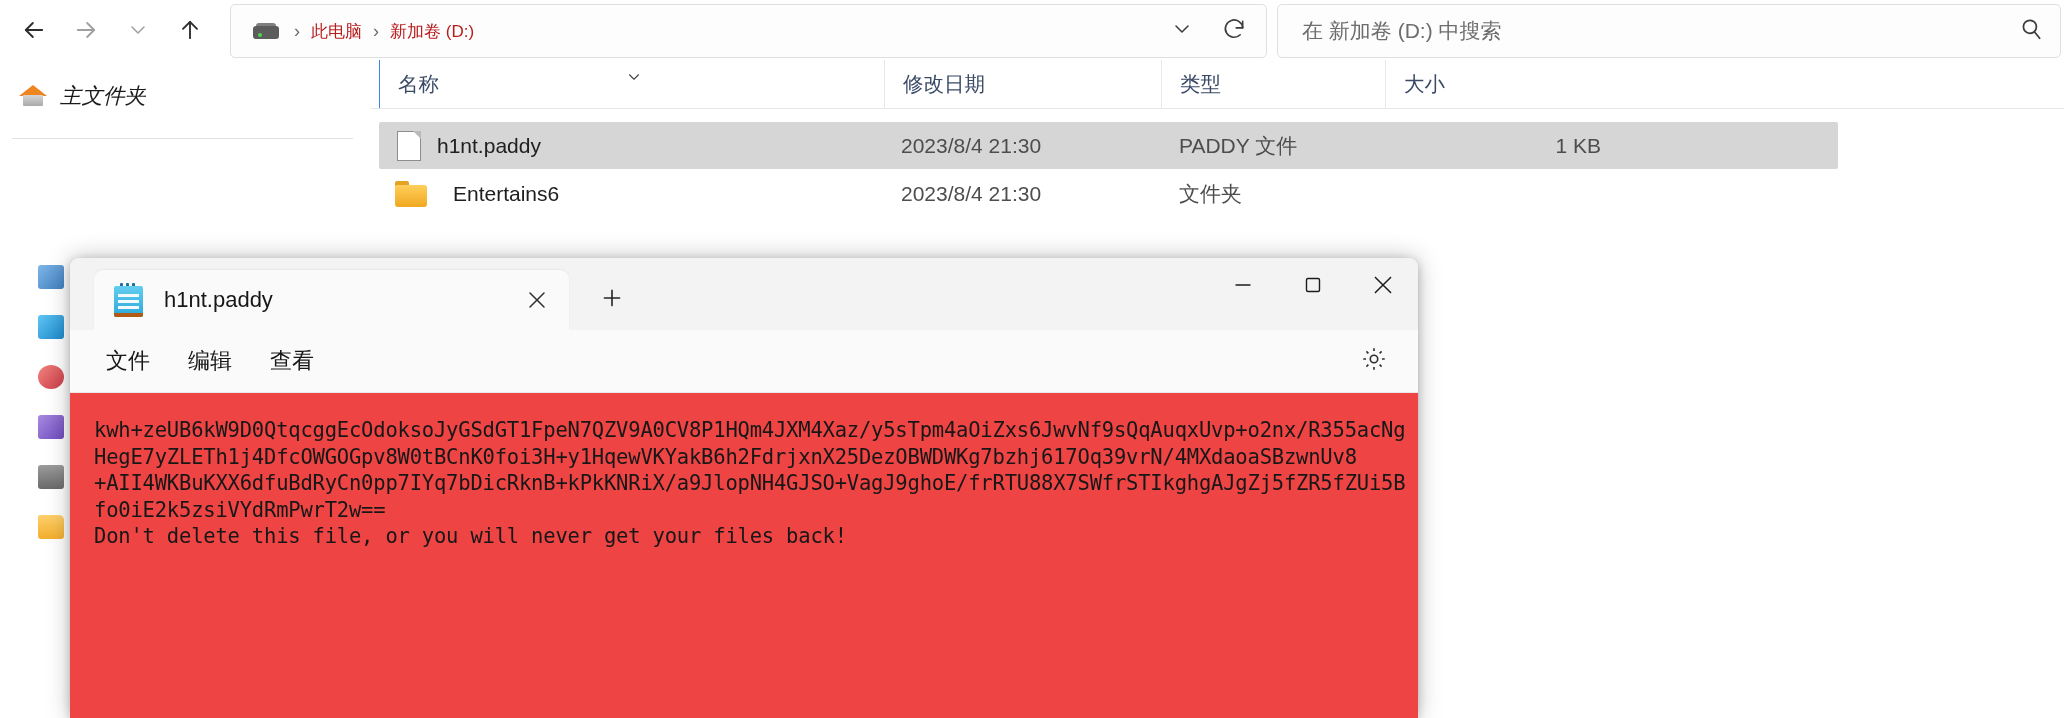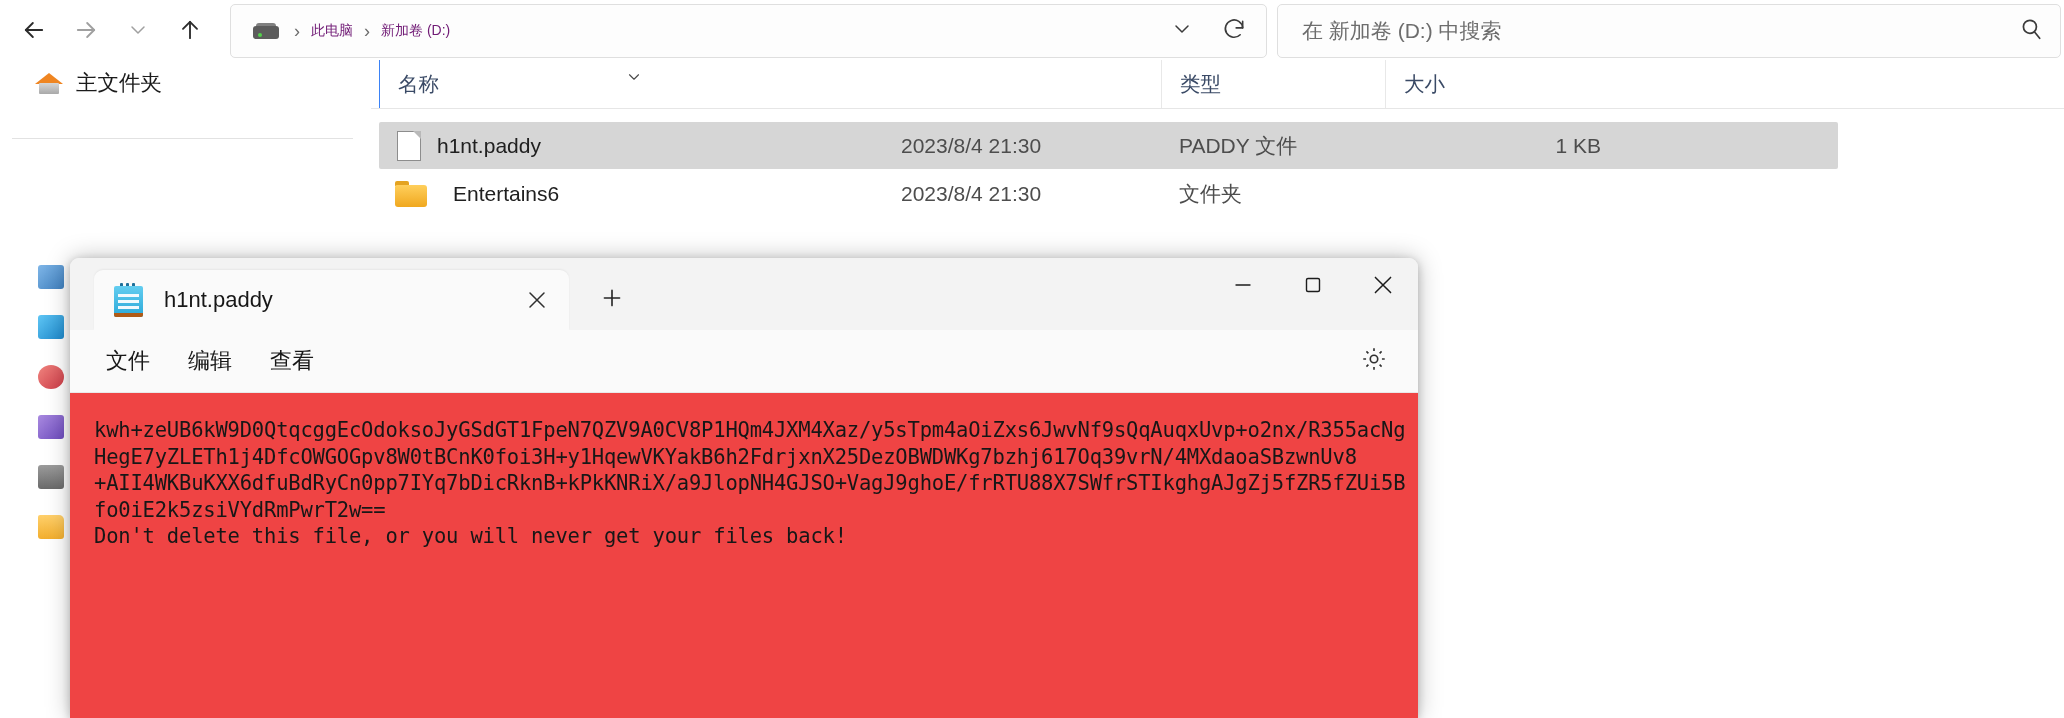--- a/index.html
+++ b/index.html
@@ -82,22 +82,22 @@
     border-radius: 3px 3px 0 0;
   }
   .crumb-drive-icon .led {
     position: absolute;
     left: 5px; top: 11px;
     width: 4px; height: 4px;
     background: #53d14b;
     border-radius: 50%;
   }
   .crumb-text {
-    font-size: 14px;
-    color: #701a75;
+    font-size: 17px;
+    color: #b91c1c;
     white-space: nowrap;
   }
   .crumb-sep {
     font-size: 18px;
     color: #6b6b6b;
     padding: 0 11px;
     line-height: 1;
   }
   .addr-right {
     display: flex;
@@ -139,24 +139,26 @@
 
   
   .sidebar {
     position: absolute;
     left: 0; top: 60px;
     width: 371px; height: 658px;
     background: #ffffff;
   }
   .side-item {
     display: flex;
+    align-items: center;
     height: 54px;
-    padding-left: 34px;
+    padding-left: 18px;
     padding-right: 18px;
     position: relative;
+    font-style: italic;
   }
   .side-label {
     font-size: 21.5px;
     color: #1b1b1b;
     white-space: nowrap;
   }
   .side-ico {
     width: 30px; height: 30px;
     margin-right: 12px;
     flex: 0 0 30px;
@@ -621,20 +623,23 @@
 
   <div class="filelist">
     <div class="col-head">
       <div class="col-h first" style="left:8px; width:505px;">
         <span>名称</span>
         <span class="sort-caret" style="left:245px;">
           <svg width="18" height="18" viewBox="0 0 24 24" fill="none" stroke="currentColor" stroke-width="1.5" stroke-linecap="round" stroke-linejoin="round">
               <path d="M6 9l6 6 6-6"></path>
             </svg>
         </span>
+      </div>
+      <div class="col-h" style="left:513px; width:296px;">
+        <span>修改日期</span>
       </div>
       <div class="col-h" style="left:790px; width:224px;">
         <span>类型</span>
       </div>
       <div class="col-h" style="left:1014px; width:228px;">
         <span>大小</span>
       </div>
     </div>
 
     <div style="height:13px"></div>

